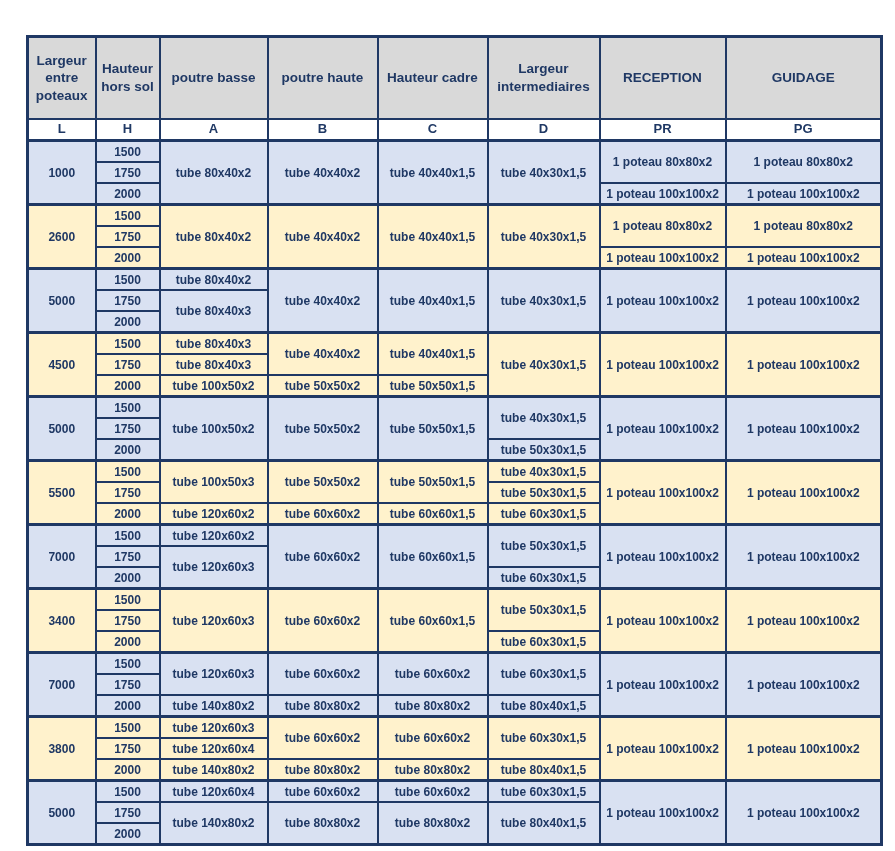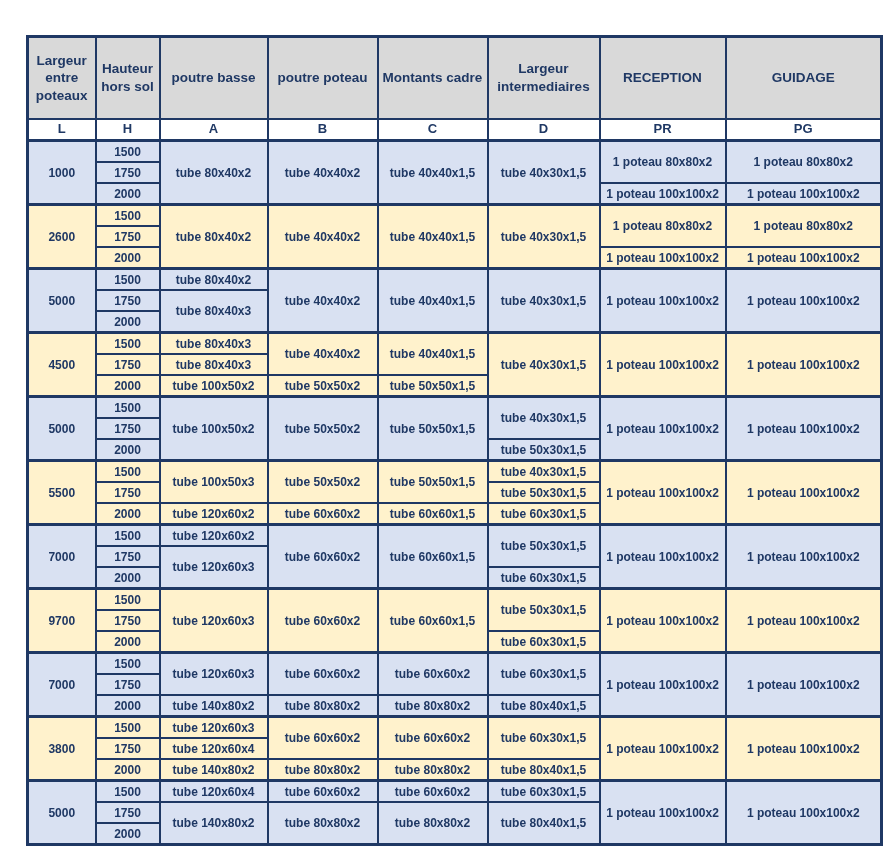--- a/index.html
+++ b/index.html
@@ -72,22 +72,22 @@
       <col class="c-C">
         <col class="c-D">
         <col class="c-PR">
         <col class="c-PG">
     </colgroup>
     <thead>
       <tr>
         <th class="main">Largeur entre poteaux</th>
         <th class="main">Hauteur hors sol</th>
         <th class="main">poutre basse</th>
-        <th class="main">poutre poteau</th>
-        <th class="main">Montants cadre</th>
+        <th class="main">poutre haute</th>
+        <th class="main">Hauteur cadre</th>
         <th class="main">Largeur intermediaires</th>
         <th class="main">RECEPTION</th>
         <th class="main">GUIDAGE</th>
       </tr>
       <tr>
         <th class="code">L</th>
         <th class="code">H</th>
         <th class="code">A</th>
         <th class="code">B</th>
         <th class="code">C</th>
@@ -220,21 +220,21 @@
         </tr>
         <tr class="g-blue">
           <td>1750</td>
           <td rowspan="2">tube 120x60x3</td>
         </tr>
         <tr class="g-blue">
           <td>2000</td>
           <td rowspan="1">tube 60x30x1,5</td>
         </tr>
         <tr class="g-cream g-first">
-          <td rowspan="3">9700</td>
+          <td rowspan="3">3400</td>
           <td>1500</td>
           <td rowspan="3">tube 120x60x3</td>
           <td rowspan="3">tube 60x60x2</td>
           <td rowspan="3">tube 60x60x1,5</td>
           <td rowspan="2">tube 50x30x1,5</td>
           <td rowspan="3">1 poteau 100x100x2</td>
           <td rowspan="3">1 poteau 100x100x2</td>
         </tr>
         <tr class="g-cream">
           <td>1750</td>

